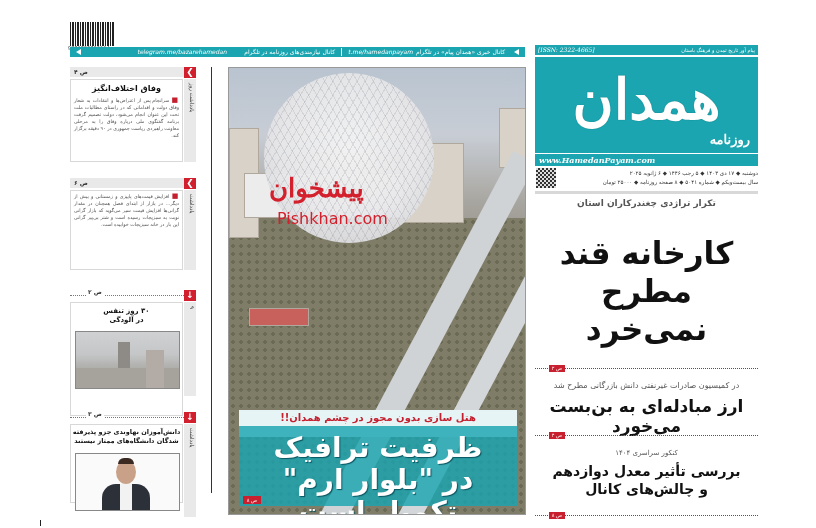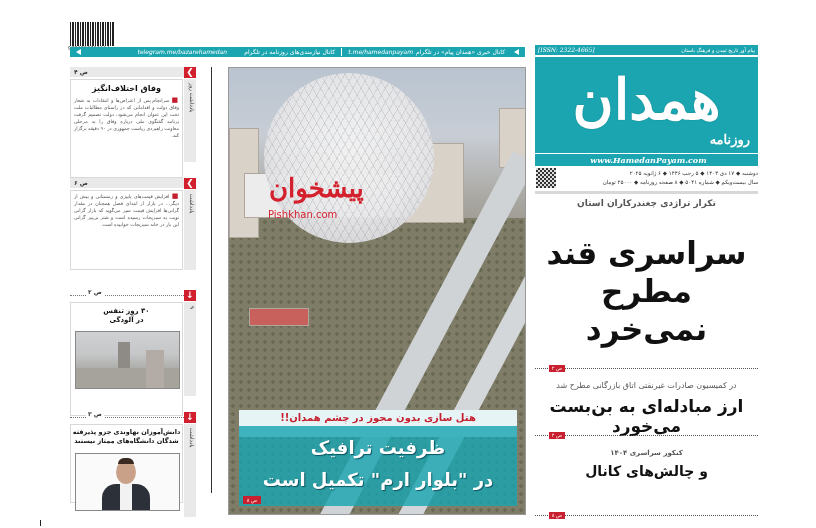--- a/index.html
+++ b/index.html
@@ -14,21 +14,21 @@
     .top-strip .tri { position: absolute; top: 2px; width: 0; height: 0; border-top: 3px solid transparent; border-bottom: 3px solid transparent; border-right: 5px solid #fff; }
     .top-strip .seg { position: absolute; top: 0; white-space: nowrap; }
     .top-strip .sep { position: absolute; top: 1px; width: 1px; height: 8px; background: #fff; }
     
     .mast-top { left: 535px; top: 45px; width: 223px; height: 10px; background: #1aa5b0; color: #fff; font-size: 6px; line-height: 10px; }
     .mast-top .issn { position: absolute; left: 3px; font-style: italic; font-family: "DejaVu Serif", serif; }
     .mast-top .slogan { position: absolute; right: 3px; direction: rtl; font-size: 5px; }
     .mast-main { left: 535px; top: 57px; width: 223px; height: 96px; background: #1aa5b0; overflow: hidden; }
     .mast-logo { position: absolute; left: 0; right: 0; top: 2px; text-align: center; color: #fff; font-size: 56px; font-weight: bold; font-family: "DejaVu Serif", serif; direction: rtl; line-height: 80px; text-shadow: 0 0 1px #0d6e76; }
     .mast-sub { position: absolute; right: 8px; bottom: 6px; color: #fff; font-size: 13px; font-weight: bold; direction: rtl; font-family: "DejaVu Serif", serif; }
-    .mast-url { left: 535px; top: 154px; width: 223px; height: 12px; background: #1aa5b0; color: #fff; font-size: 8px; font-style: italic; font-weight: bold; font-family: "DejaVu Serif", serif; padding-left: 4px; line-height: 12px; text-align: center; }
+    .mast-url { left: 535px; top: 154px; width: 223px; height: 12px; background: #1aa5b0; color: #fff; font-size: 8px; font-style: italic; font-weight: bold; font-family: "DejaVu Serif", serif; padding-left: 4px; line-height: 12px; }
     .qr { left: 536px; top: 168px; width: 20px; height: 20px; background: repeating-conic-gradient(#333 0 25%, #ddd 0 50%) 0 0/4px 4px; }
     .info { left: 560px; width: 198px; font-size: 5.5px; direction: rtl; color: #333; white-space: nowrap; text-align: right; }
     .info1 { top: 170px; }
     .info2 { top: 179px; }
     .gray-bar { left: 535px; top: 191px; width: 223px; height: 3px; background: #d8d8d8; }
     
     .kicker { width: 223px; left: 535px; text-align: center; direction: rtl; color: #555; font-size: 9px; font-weight: bold; }
     .headline { width: 223px; left: 535px; text-align: center; direction: rtl; color: #111; font-weight: bold; }
     .h-main { top: 234px; font-size: 31px; line-height: 38px; letter-spacing: -0.5px; }
     .divider { left: 535px; width: 223px; height: 0; border-top: 1px dotted #555; }
@@ -36,24 +36,24 @@
     .h2 { top: 396px; font-size: 17px; }
     .h3 { top: 462px; font-size: 14px; line-height: 18px; }
     
     .photo { left: 228px; top: 67px; width: 298px; height: 448px; overflow: hidden; background: linear-gradient(180deg, #b9c4d0 0%, #c8cdd5 15%, #a8a6a0 30%, #8a8778 45%, #7c7a6a 60%, #6f7060 75%, #888 100%); border: 1px solid #999; }
     .dome { position: absolute; left: 35px; top: 5px; width: 170px; height: 170px; border-radius: 50%; background: radial-gradient(circle at 50% 45%, #f4f4f4 0%, #e8e8ea 55%, #d0d2d6 100%); opacity: 0.95; }
     .dome-grid { position: absolute; inset: 0; border-radius: 50%; background: repeating-linear-gradient(60deg, rgba(150,150,160,0.25) 0 1px, transparent 1px 7px), repeating-linear-gradient(-60deg, rgba(150,150,160,0.25) 0 1px, transparent 1px 7px); }
     .bldg { position: absolute; background: #d9d2c8; border: 1px solid #b0a89c; }
     .road { position: absolute; background: #cfd3d6; transform-origin: bottom left; }
     .trees { position: absolute; background: radial-gradient(circle, #6b6a55 0 30%, transparent 31%) 0 0/8px 8px, #7f7c68; }
     .watermark { position: absolute; left: 40px; top: 105px; color: #d4202c; font-size: 26px; font-weight: bold; direction: rtl; font-family: "DejaVu Serif", serif; }
-    .watermark2 { position: absolute; left: 39px; top: 141px; color: #d4202c; font-size: 10px; font-family: "DejaVu Sans", sans-serif; }
+    .watermark2 { position: absolute; left: 48px; top: 141px; color: #d4202c; font-size: 16px; font-family: "DejaVu Sans", sans-serif; }
     .kicker-box { position: absolute; left: 10px; top: 10px; width: 278px; height: 27px; background: #e7f4f6; color: #c41f2e; font-size: 10px; font-weight: bold; text-align: center; direction: rtl; line-height: 15px; }
     .caption-box { position: absolute; left: 10px; top: 342px; width: 278px; height: 86px; background: rgba(26,165,176,0.82); }
-    .caption-text { position: absolute; left: 0; right: 0; top: 20px; color: #fff; font-size: 18px; font-weight: bold; text-align: center; direction: rtl; line-height: 32px; text-shadow: 1px 1px 1px #0a5560; }
+    .caption-text { position: absolute; left: 0; right: 0; top: 20px; color: #fff; font-size: 28px; font-weight: bold; text-align: center; direction: rtl; line-height: 32px; text-shadow: 1px 1px 1px #0a5560; }
     .photo-tag { position: absolute; left: 8px; bottom: 8px; width: 18px; height: 8px; background: #c8202f; color: #fff; font-size: 5px; line-height: 8px; text-align: center; }
     .vline { left: 211px; top: 67px; width: 1px; height: 426px; background: #333; }
     
     .lbox { position: absolute; left: 70px; width: 126px; }
     .lbox-head { position: absolute; left: 0; top: 0; width: 126px; height: 10px; background: #e9e9e9; }
     .lbox-head.dotted { background: transparent; border-bottom: 1px dotted #777; height: 6px; }
     .lbox-tag { position: absolute; left: 4px; top: 0; font-size: 6px; color: #333; line-height: 10px; font-weight: bold; }
     .lbox-arrow { position: absolute; right: 0; top: 0; width: 12px; height: 11px; background: #d21f2d; color: #fff; font-size: 9px; line-height: 11px; text-align: center; font-weight: bold; }
     .lbox-side { position: absolute; right: 0; width: 12px; background: #e9e9e9; }
     .lbox-side-txt { position: absolute; right: 1px; top: 4px; writing-mode: vertical-rl; font-size: 5.5px; color: #333; }
@@ -90,33 +90,34 @@
   <div class="mast-sub">روزنامه</div>
 </div>
 <div class="abs mast-url">www.HamedanPayam.com</div>
 <div class="abs qr"></div>
 <div class="abs info info1">دوشنبه ◆ ۱۷ دی ۱۴۰۳ ◆ ۵ رجب ۱۴۴۶ ◆ ۶ ژانویه ۲۰۲۵</div>
 <div class="abs info info2">سال بیست‌ویکم ◆ شماره ۵۰۴۱ ◆ ۸ صفحه روزنامه ◆ ۲۵۰۰۰ تومان</div>
 <div class="abs gray-bar"></div>
 
 <div class="abs kicker" style="top:198px;">تکرار تراژدی چغندرکاران استان</div>
 <div class="abs headline h-main">
-  <div>سراسری قند</div>
+  <div>کارخانه قند</div>
   <div>مطرح نمی‌خرد</div>
 </div>
 <div class="abs divider" style="top:368px;">
   <span class="pg-tag">ص ۲</span>
 </div>
-<div class="abs kicker" style="top:381px; font-size:8px; font-weight:normal;">در کمیسیون صادرات غیرنفتی اتاق بازرگانی مطرح شد</div>
+<div class="abs kicker" style="top:381px; font-size:8px; font-weight:normal;">در کمیسیون صادرات غیرنفتی دانش بازرگانی مطرح شد</div>
 <div class="abs headline h2">ارز مبادله‌ای به بن‌بست می‌خورد</div>
 <div class="abs divider" style="top:435px;">
   <span class="pg-tag">ص ۴</span>
 </div>
-<div class="abs kicker" style="top:449px; font-size:7px; font-weight:bold;">کنکور سراسری ۱۴۰۴</div>
+<div class="abs kicker" style="top:449px; font-size:7px; font-weight:normal;">کنکور سراسری ۱۴۰۴</div>
 <div class="abs headline h3">
+  <div>بررسی تأثیر معدل دوازدهم</div>
   <div>و چالش‌های کانال</div>
 </div>
 <div class="abs divider" style="top:515px;">
   <span class="pg-tag">ص ۸</span>
 </div>
 
 <div class="abs photo">
   <div class="trees" style="left:0; top:150px; width:298px; height:300px;"></div>
   <div class="bldg" style="left:0; top:60px; width:30px; height:110px;"></div>
   <div class="bldg" style="left:270px; top:40px; width:28px; height:60px;"></div>
@@ -143,21 +144,21 @@
 <div class="abs vline"></div>
 
 <div class="lbox" style="top:67px; height:95px;">
   <div class="lbox-head">
     <span class="lbox-tag">ص ۴</span>
   </div>
   <div class="lbox-arrow">❮</div>
   <div class="lbox-side" style="top:12px; height:83px;">
     <span class="lbox-side-txt">یادداشت روز</span>
   </div>
-  <div class="lbox-body" style="top:12px; height:99px;">
+  <div class="lbox-body" style="top:12px; height:83px;">
     <div class="lbox-title" style="font-size:8px; margin-top:4px; margin-bottom:4px;">وفاق اختلاف‌انگیز</div>
     <div class="lbox-text"><span class="first">■</span> <span>سرانجام پس از اعتراض‌ها و انتقادات به شعار وفاق دولت و اقداماتی که در راستای مطالبات ملت تحت این عنوان انجام می‌شود، دولت تصمیم گرفت برنامه گفتگوی ملی درباره وفاق را به مرحلی معاونت راهبردی ریاست جمهوری در ۹۰ دقیقه برگزار کند.</span></div>
   </div>
 </div>
 
 <div class="lbox" style="top:178px; height:95px;">
   <div class="lbox-head">
     <span class="lbox-tag">ص ۶</span>
   </div>
   <div class="lbox-arrow">❮</div>

